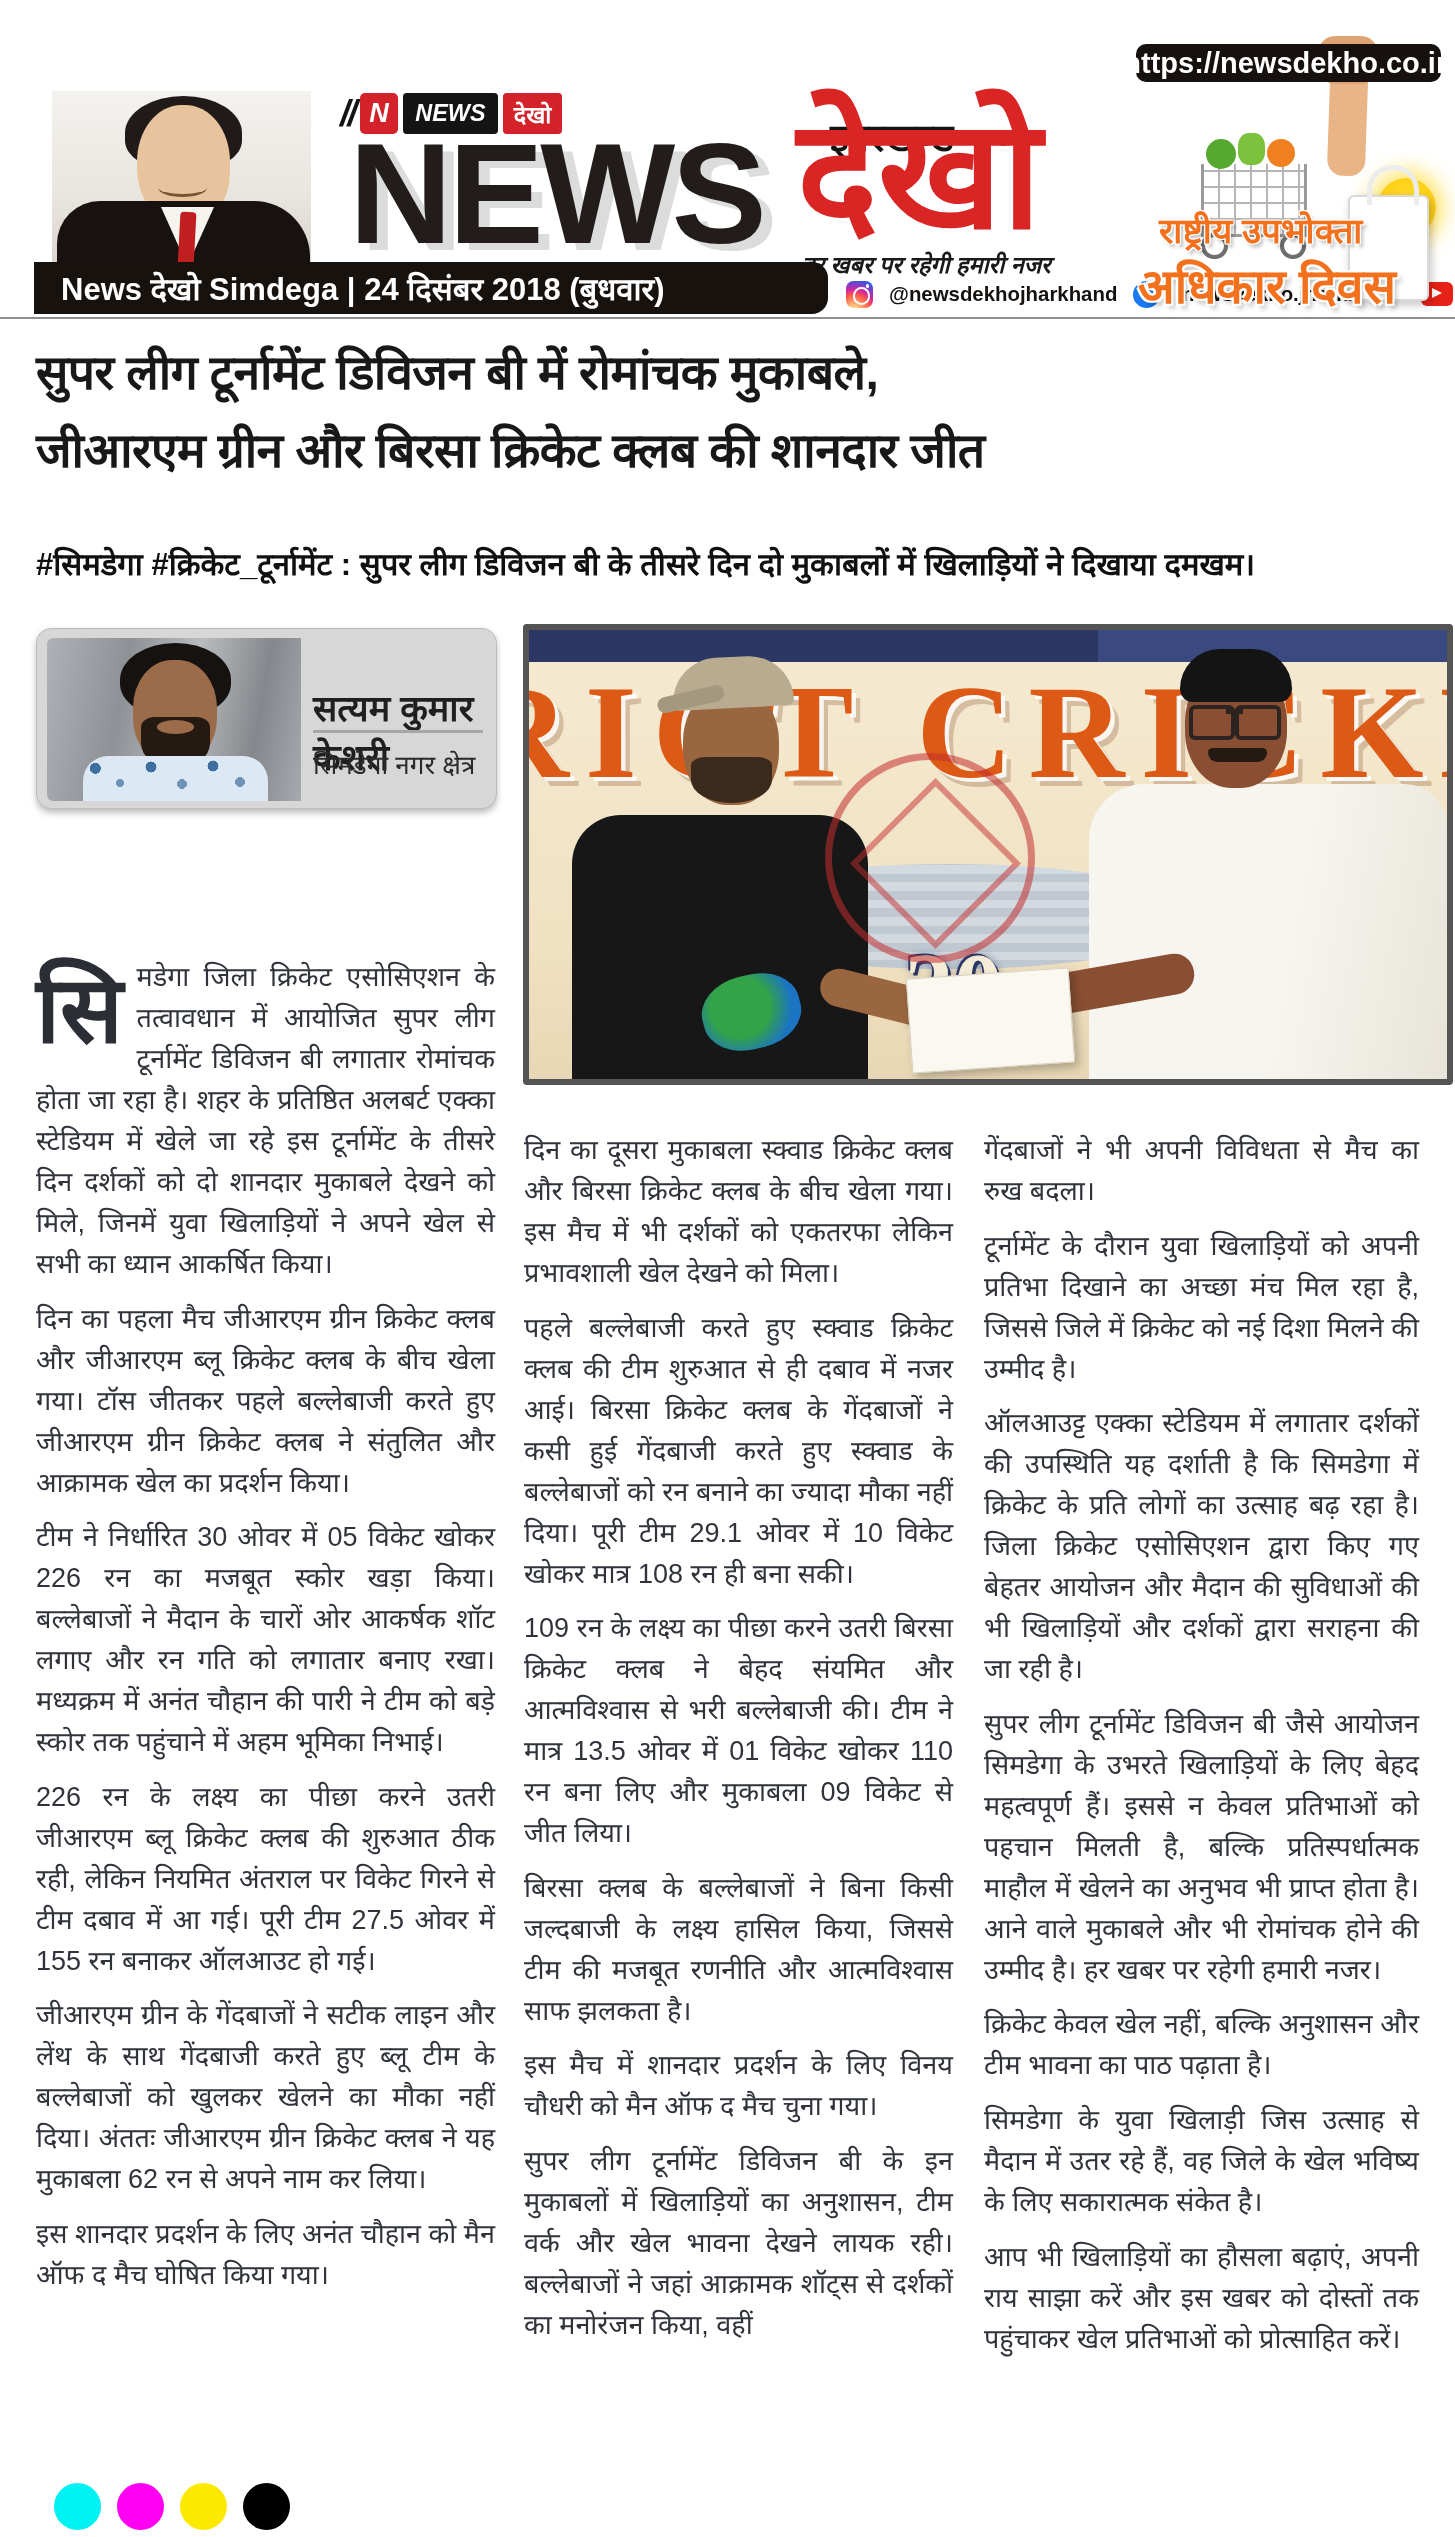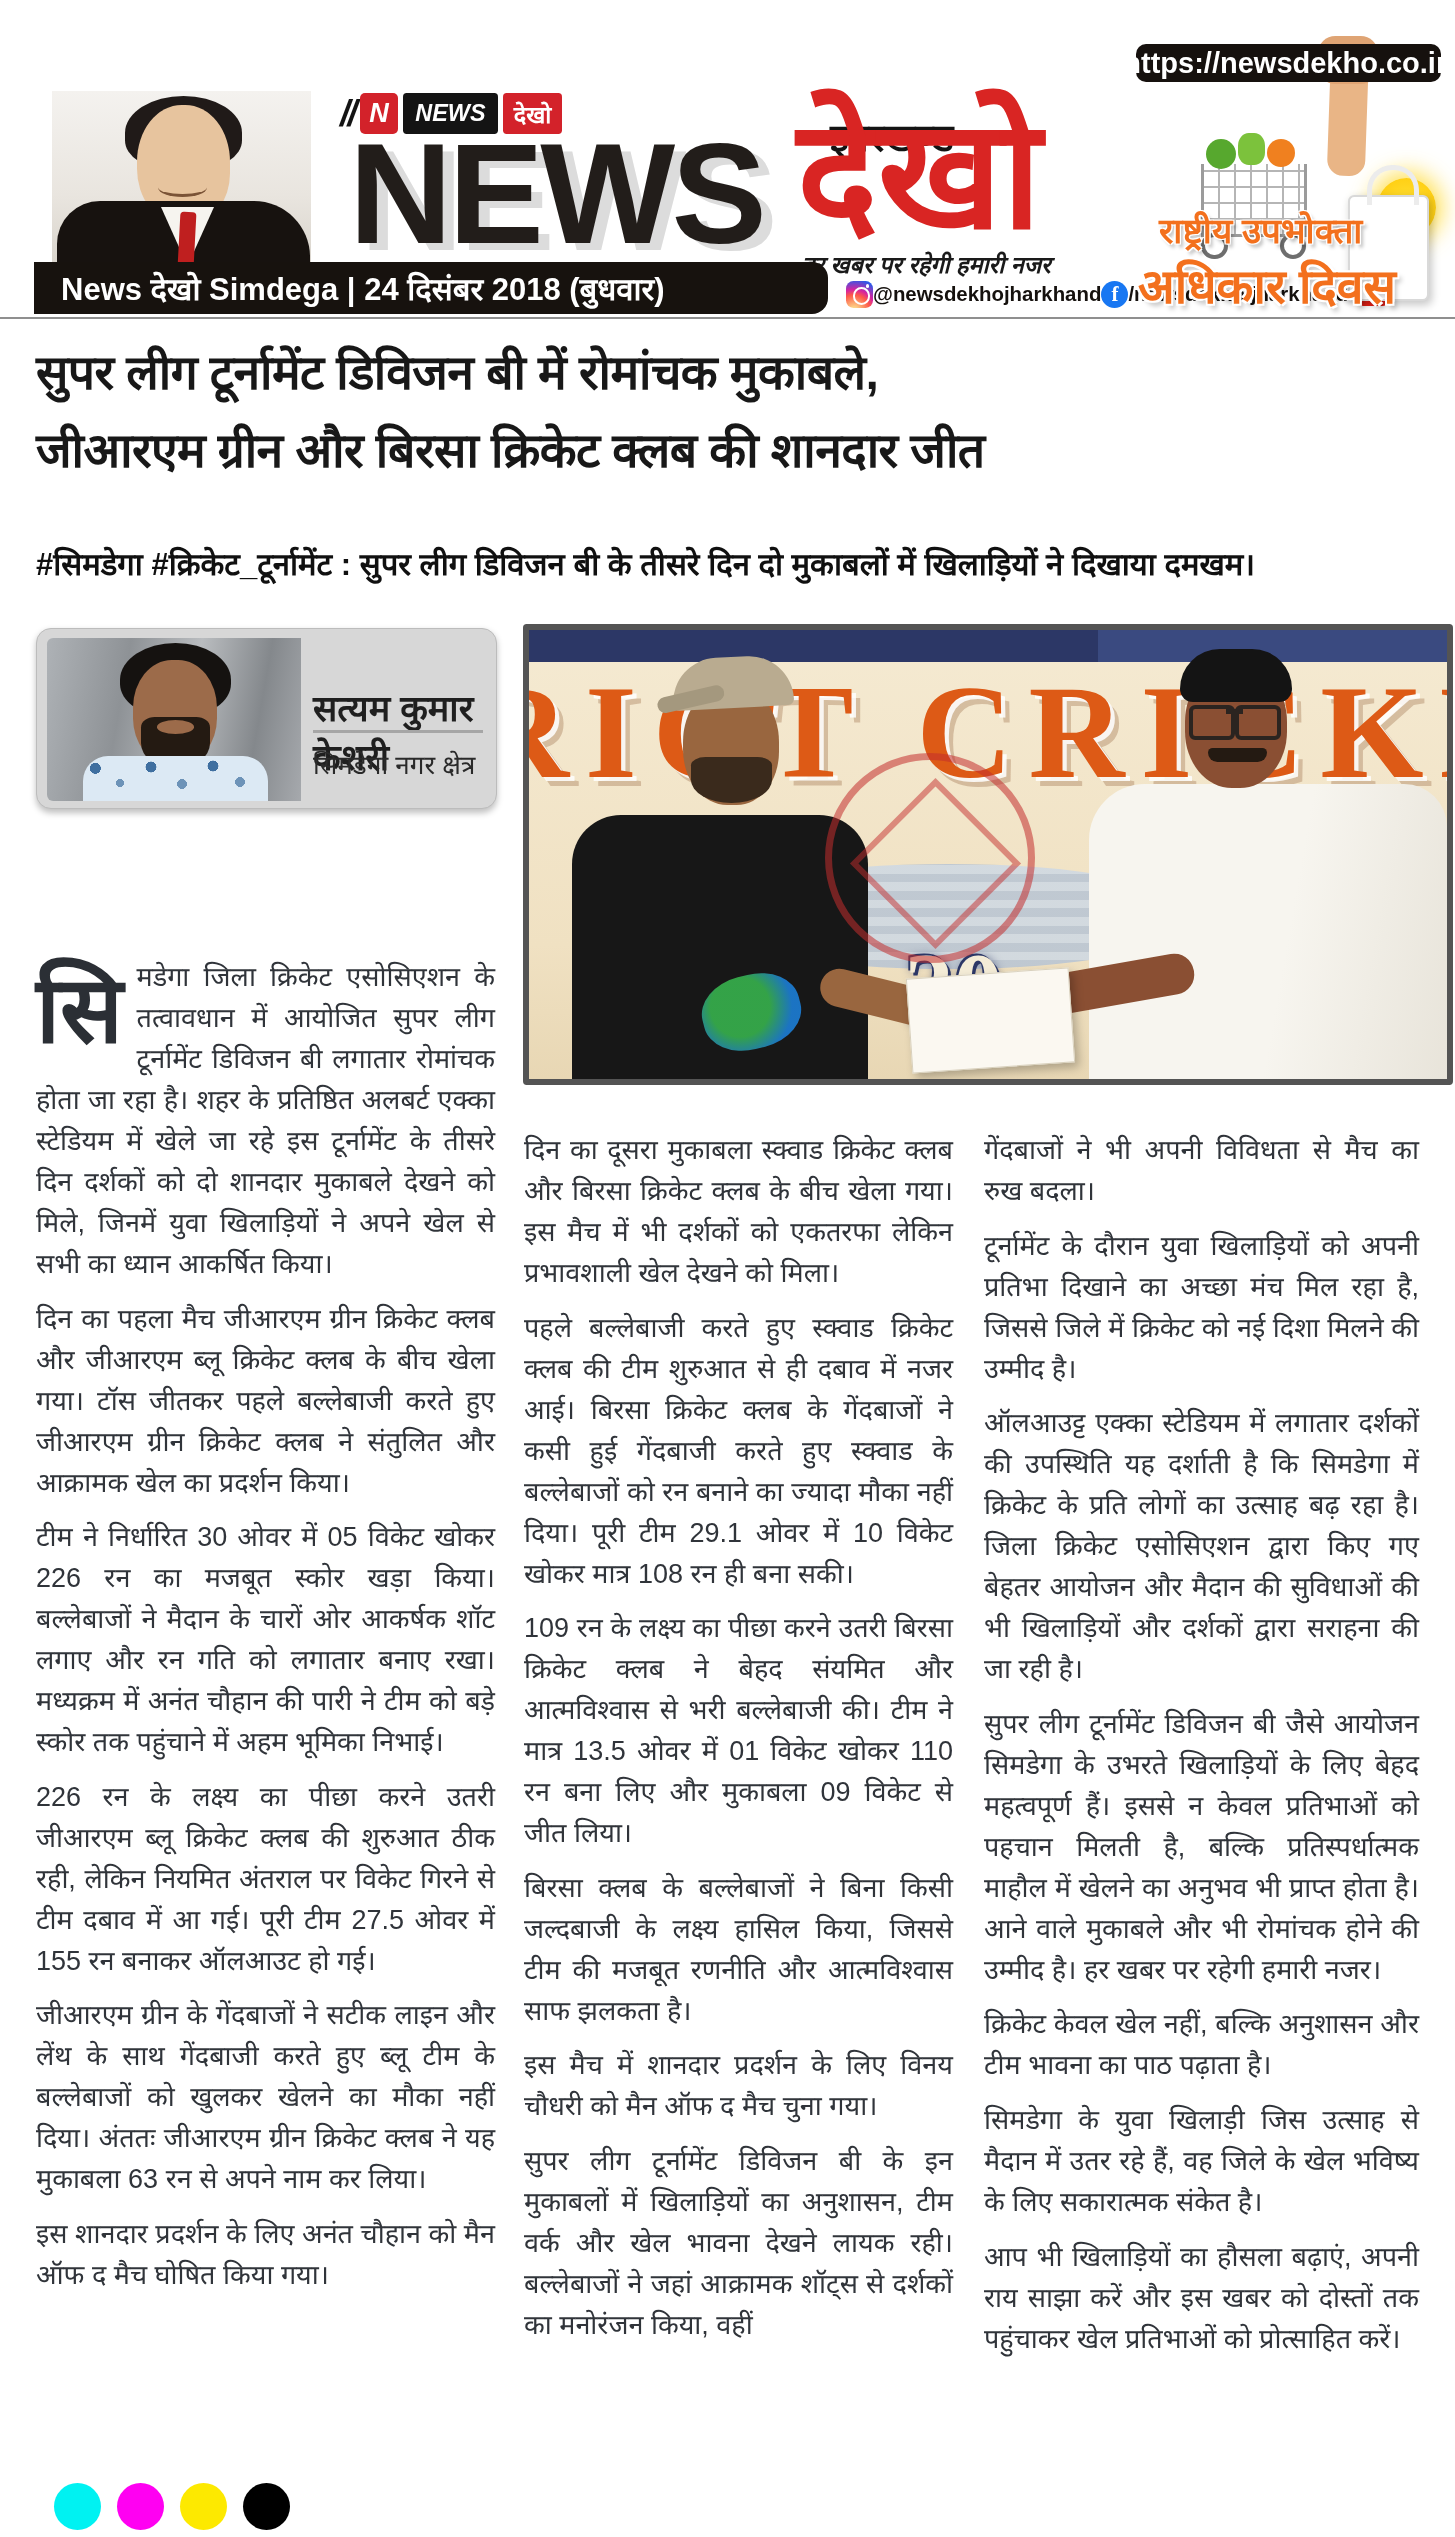--- a/index.html
+++ b/index.html
@@ -39,21 +39,21 @@
   .ca-produce { position:absolute; left:6.2px; top:59px; width:105px; height:37px; }
   .ca-produce i { position:absolute; border-radius:50%; }
   .ca-p1 { left:2.5px; top:6.2px; width:30px; height:30px; background:#57a82e; }
   .ca-p2 { left:35px; top:0; width:27px; height:32px; background:#7cc23c; border-radius:40% !important; }
   .ca-p3 { left:64px; top:6.2px; width:28px; height:28px; background:#f0801f; }
   .ca-bag { position:absolute; left:151px; top:121px; width:81px; height:106px; background:#ffffff; border:2.5px solid #d9d9d9; border-radius:6.2px; box-shadow:2.5px 3.7px 8.6px rgba(0,0,0,.22); }
   .ca-bag::before { content:""; position:absolute; left:17.3px; top:-32px; width:42px; height:35px; border:5.6px solid #ececec; border-bottom:none; border-radius:25px 25px 0 0; }
   .ca-line1 { position:absolute; left:-38px; top:132px; width:296px; font-size:35px; font-weight:900; color:#f3701d; text-shadow:1.2px 1.2px 0 #fff,-1.2px -1.2px 0 #fff,1.2px -1.2px 0 #fff,-1.2px 1.2px 0 #fff,3.1px 3.7px 3.7px rgba(0,0,0,.25); white-space:nowrap; }
   .ca-line2 { position:absolute; left:-59px; top:178px; width:321px; font-size:48px; font-weight:900; color:#f3701d; text-shadow:1.9px 1.9px 0 #fff,-1.9px -1.9px 0 #fff,1.9px -1.9px 0 #fff,-1.9px 1.9px 0 #fff,3.7px 5px 5px rgba(0,0,0,.25); white-space:nowrap; }
 
-  .social-strip { position:absolute; left:846px; top:278px; height:32px; display:flex; align-items:center; gap:0; z-index:5; font-size:20.4px; font-weight:800; color:#15110e; white-space:nowrap; }
+  .social-strip { position:absolute; left:846px; top:278px; height:32px; display:flex; align-items:center; gap:16px; z-index:5; font-size:20.4px; font-weight:800; color:#15110e; white-space:nowrap; }
   .ic { width:27px; height:27px; flex:0 0 auto; position:relative; }
   .ic-insta { border-radius:7.4px; background:radial-gradient(circle at 30% 110%, #fdf497 0%, #fd5949 45%, #d6249f 60%, #285aeb 90%); }
   .ic-insta::before { content:""; position:absolute; left:6.8px; top:6.8px; width:13.6px; height:13.6px; border:2.5px solid #fff; border-radius:50%; }
   .ic-insta::after { content:""; position:absolute; right:3.7px; top:3.7px; width:3.7px; height:3.7px; background:#fff; border-radius:50%; }
   .ic-fb { border-radius:50%; background:#1877f2; color:#fff; font-size:21px; font-weight:900; font-family:"Liberation Serif",serif; display:flex; align-items:center; justify-content:center; }
   .ic-yt { width:32px; height:23.4px; border-radius:6.2px; background:#e62117; margin-left:8.6px; }
   .ic-yt::before { content:""; position:absolute; left:11.7px; top:6.2px; border-left:10px solid #fff; border-top:5.6px solid transparent; border-bottom:5.6px solid transparent; }
 
   .date-bar { position:absolute; left:34px; top:262px; width:794px; height:52px; background:#17120e; border-radius:0 16px 16px 0; color:#fff; font-size:31px; font-weight:700; display:flex; align-items:center; padding-left:27px; z-index:4; }
   .header-rule { position:absolute; left:0; top:317px; width:1456px; height:1.9px; background:#8f8f8f; }
@@ -210,21 +210,21 @@
     <div class="mp-arm-left"></div>
     <div class="mp-arm-right"></div>
     <div class="mp-box"></div>
   </div>
 
   <div class="body-col col1">
     <p><span class="drop-cap">सि</span><span>मडेगा जिला क्रिकेट एसोसिएशन के तत्वावधान में आयोजित सुपर लीग टूर्नामेंट डिविजन बी लगातार रोमांचक होता जा रहा है। शहर के प्रतिष्ठित अलबर्ट एक्का स्टेडियम में खेले जा रहे इस टूर्नामेंट के तीसरे दिन दर्शकों को दो शानदार मुकाबले देखने को मिले, जिनमें युवा खिलाड़ियों ने अपने खेल से सभी का ध्यान आकर्षित किया।</span></p>
     <p>दिन का पहला मैच जीआरएम ग्रीन क्रिकेट क्लब और जीआरएम ब्लू क्रिकेट क्लब के बीच खेला गया। टॉस जीतकर पहले बल्लेबाजी करते हुए जीआरएम ग्रीन क्रिकेट क्लब ने संतुलित और आक्रामक खेल का प्रदर्शन किया।</p>
     <p>टीम ने निर्धारित 30 ओवर में 05 विकेट खोकर 226 रन का मजबूत स्कोर खड़ा किया। बल्लेबाजों ने मैदान के चारों ओर आकर्षक शॉट लगाए और रन गति को लगातार बनाए रखा। मध्यक्रम में अनंत चौहान की पारी ने टीम को बड़े स्कोर तक पहुंचाने में अहम भूमिका निभाई।</p>
     <p>226 रन के लक्ष्य का पीछा करने उतरी जीआरएम ब्लू क्रिकेट क्लब की शुरुआत ठीक रही, लेकिन नियमित अंतराल पर विकेट गिरने से टीम दबाव में आ गई। पूरी टीम 27.5 ओवर में 155 रन बनाकर ऑलआउट हो गई।</p>
-    <p>जीआरएम ग्रीन के गेंदबाजों ने सटीक लाइन और लेंथ के साथ गेंदबाजी करते हुए ब्लू टीम के बल्लेबाजों को खुलकर खेलने का मौका नहीं दिया। अंततः जीआरएम ग्रीन क्रिकेट क्लब ने यह मुकाबला 63 रन से अपने नाम कर लिया।</p>
+    <p>जीआरएम ग्रीन के गेंदबाजों ने सटीक लाइन और लेंथ के साथ गेंदबाजी करते हुए ब्लू टीम के बल्लेबाजों को खुलकर खेलने का मौका नहीं दिया। अंततः जीआरएम ग्रीन क्रिकेट क्लब ने यह मुकाबला 62 रन से अपने नाम कर लिया।</p>
     <p>इस शानदार प्रदर्शन के लिए अनंत चौहान को मैन ऑफ द मैच घोषित किया गया।</p>
   </div>
 
   <div class="body-col col2">
     <p>दिन का दूसरा मुकाबला स्क्वाड क्रिकेट क्लब और बिरसा क्रिकेट क्लब के बीच खेला गया। इस मैच में भी दर्शकों को एकतरफा लेकिन प्रभावशाली खेल देखने को मिला।</p>
     <p>पहले बल्लेबाजी करते हुए स्क्वाड क्रिकेट क्लब की टीम शुरुआत से ही दबाव में नजर आई। बिरसा क्रिकेट क्लब के गेंदबाजों ने कसी हुई गेंदबाजी करते हुए स्क्वाड के बल्लेबाजों को रन बनाने का ज्यादा मौका नहीं दिया। पूरी टीम 29.1 ओवर में 10 विकेट खोकर मात्र 108 रन ही बना सकी।</p>
     <p>109 रन के लक्ष्य का पीछा करने उतरी बिरसा क्रिकेट क्लब ने बेहद संयमित और आत्मविश्वास से भरी बल्लेबाजी की। टीम ने मात्र 13.5 ओवर में 01 विकेट खोकर 110 रन बना लिए और मुकाबला 09 विकेट से जीत लिया।</p>
     <p>बिरसा क्लब के बल्लेबाजों ने बिना किसी जल्दबाजी के लक्ष्य हासिल किया, जिससे टीम की मजबूत रणनीति और आत्मविश्वास साफ झलकता है।</p>
     <p>इस मैच में शानदार प्रदर्शन के लिए विनय चौधरी को मैन ऑफ द मैच चुना गया।</p>
     <p>सुपर लीग टूर्नामेंट डिविजन बी के इन मुकाबलों में खिलाड़ियों का अनुशासन, टीम वर्क और खेल भावना देखने लायक रही। बल्लेबाजों ने जहां आक्रामक शॉट्स से दर्शकों का मनोरंजन किया, वहीं</p>

